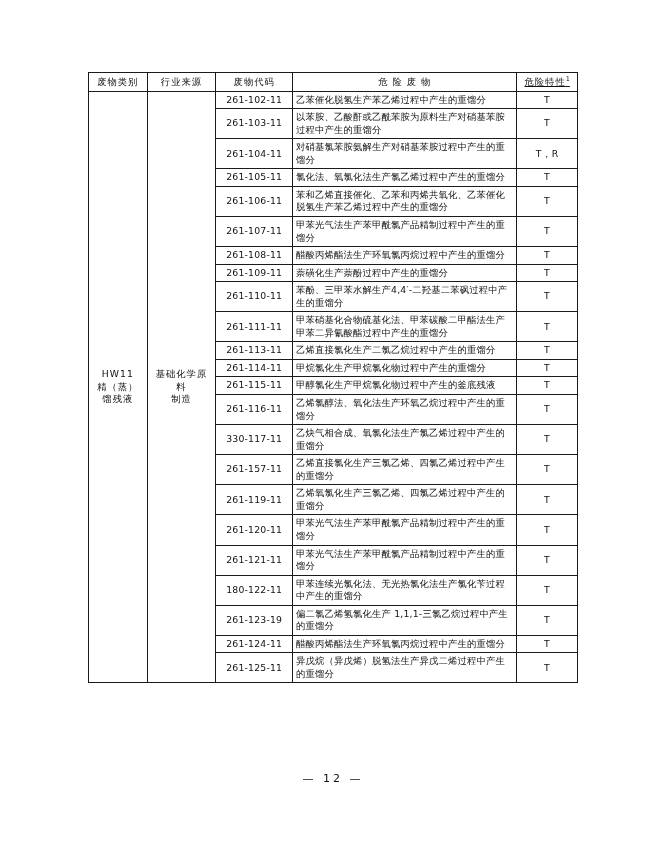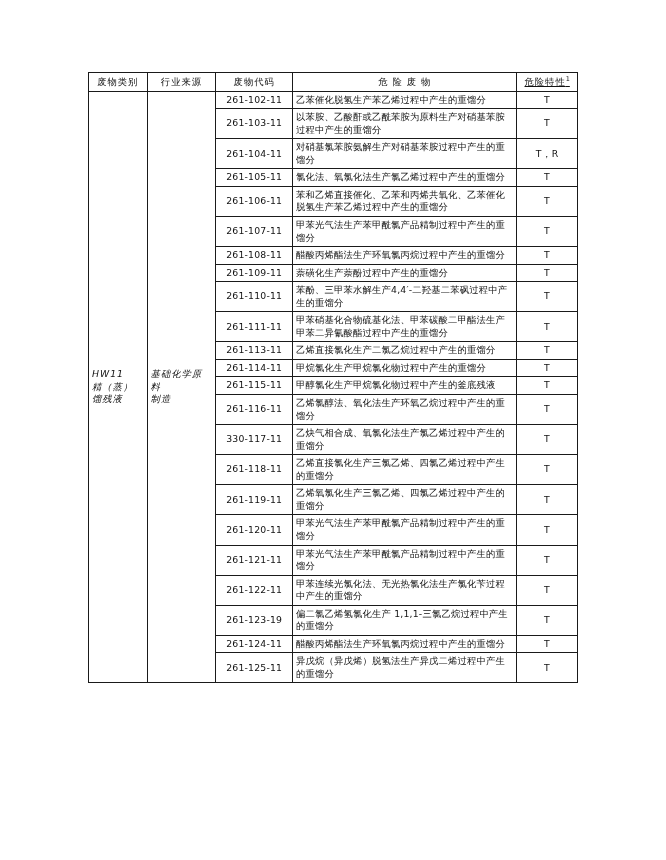--- a/index.html
+++ b/index.html
@@ -56,24 +56,24 @@
     vertical-align: super;
     letter-spacing: 0;
   }
   .col-cat { width: 58px; }
   .col-src { width: 68px; }
   .col-code { width: 76px; }
   .col-name { width: 222px; }
   .col-prop { width: 60px; }
 
   td.cat, td.src {
+    text-align: center;
     letter-spacing: 1px;
     font-size: 10px;
     line-height: 1.5;
-    font-style: italic;
   }
   td.code {
     text-align: center;
     font-size: 9.6px;
     letter-spacing: 0.2px;
   }
   td.name {
     text-align: left;
     letter-spacing: 0.2px;
   }
@@ -191,41 +191,41 @@
           <td class="code">261-116-11</td>
           <td class="name">乙烯氯醇法、氧化法生产环氧乙烷过程中产生的重馏分</td>
           <td class="prop">T</td>
         </tr>
         <tr>
           <td class="code">330-117-11</td>
           <td class="name">乙炔气相合成、氧氯化法生产氯乙烯过程中产生的重馏分</td>
           <td class="prop">T</td>
         </tr>
         <tr>
-          <td class="code">261-118-11</td>
+          <td class="code">261-157-11</td>
           <td class="name">乙烯直接氯化生产三氯乙烯、四氯乙烯过程中产生的重馏分</td>
           <td class="prop">T</td>
         </tr>
         <tr>
           <td class="code">261-119-11</td>
           <td class="name">乙烯氧氯化生产三氯乙烯、四氯乙烯过程中产生的重馏分</td>
           <td class="prop">T</td>
         </tr>
         <tr>
           <td class="code">261-120-11</td>
           <td class="name">甲苯光气法生产苯甲酰氯产品精制过程中产生的重馏分</td>
           <td class="prop">T</td>
         </tr>
         <tr>
           <td class="code">261-121-11</td>
           <td class="name">甲苯光气法生产苯甲酰氯产品精制过程中产生的重馏分</td>
           <td class="prop">T</td>
         </tr>
         <tr>
-          <td class="code">261-122-11</td>
+          <td class="code">180-122-11</td>
           <td class="name">甲苯连续光氯化法、无光热氯化法生产氯化苄过程中产生的重馏分</td>
           <td class="prop">T</td>
         </tr>
         <tr>
           <td class="code">261-123-19</td>
           <td class="name">偏二氯乙烯氢氯化生产 1,1,1-三氯乙烷过程中产生的重馏分</td>
           <td class="prop">T</td>
         </tr>
         <tr>
           <td class="code">261-124-11</td>
@@ -234,14 +234,15 @@
         </tr>
         <tr>
           <td class="code">261-125-11</td>
           <td class="name">异戊烷（异戊烯）脱氢法生产异戊二烯过程中产生的重馏分</td>
           <td class="prop">T</td>
         </tr>
       </tbody>
     </table>
   </div>
 
+  <div class="page-number">— 12 —</div>
 
 </div>
 
 </body></html>

